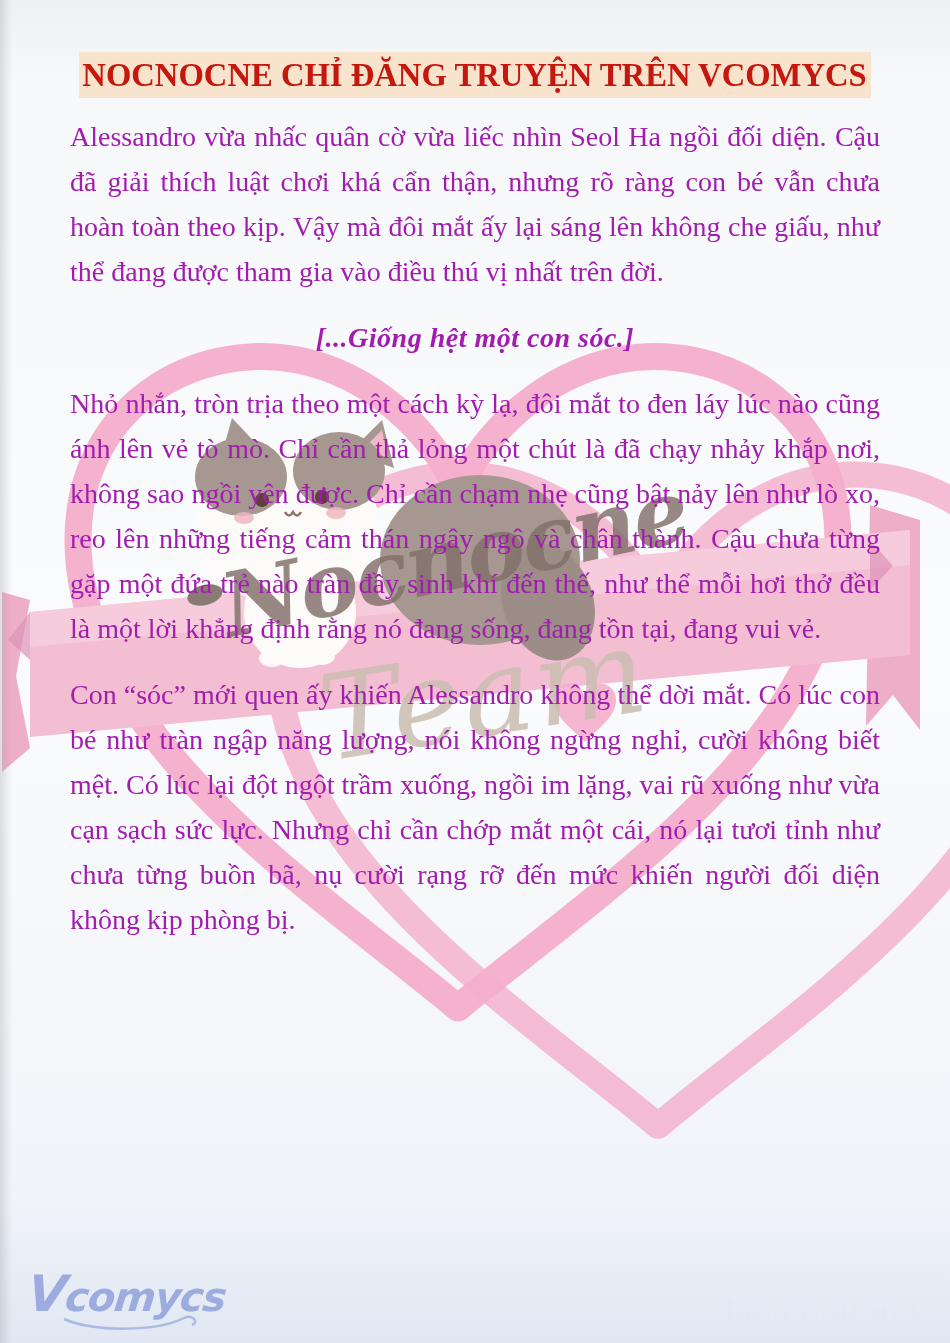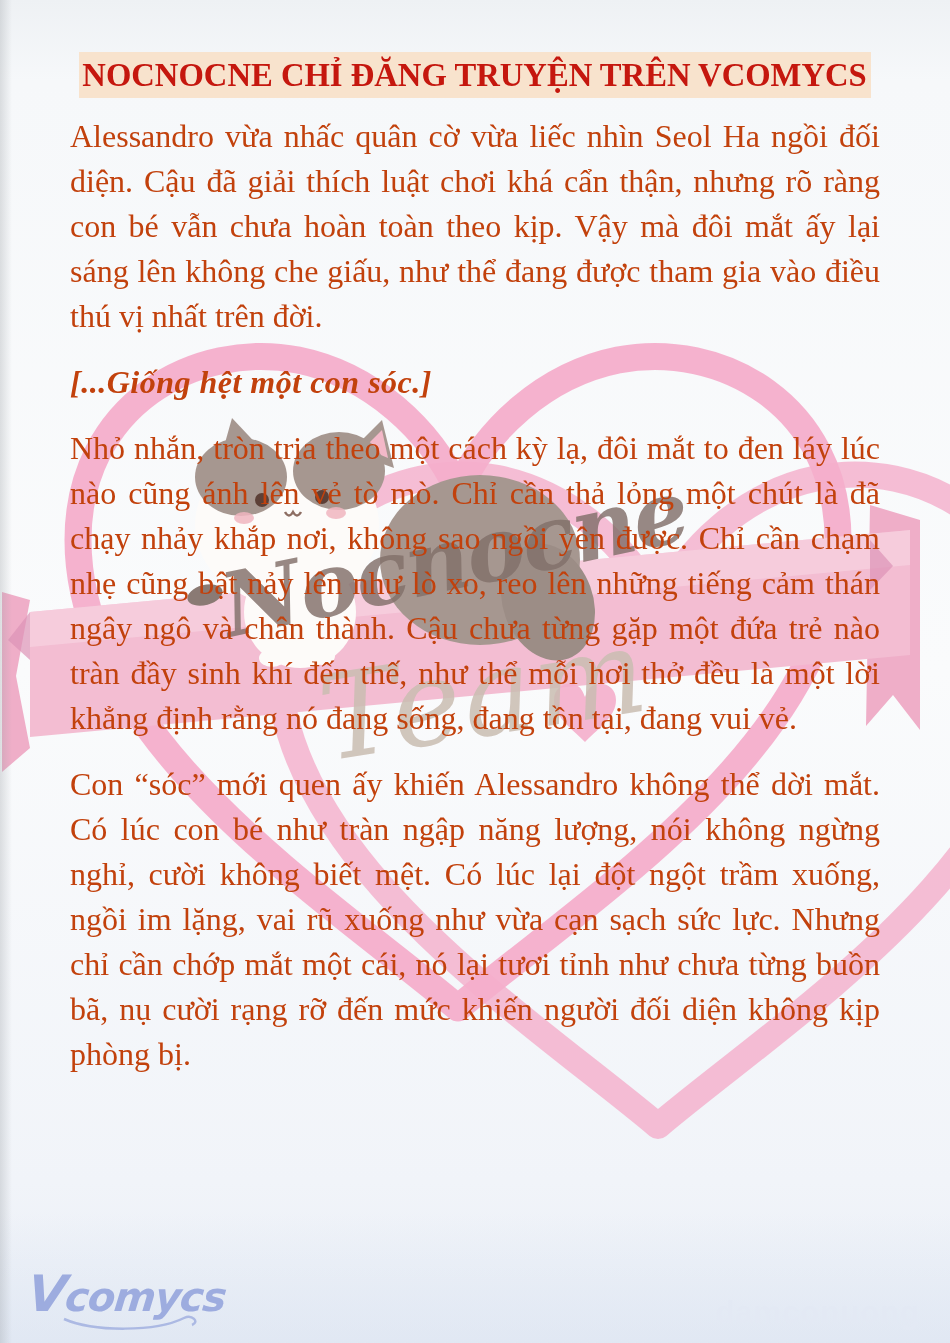--- a/index.html
+++ b/index.html
@@ -44,26 +44,26 @@
     font-family:"Liberation Serif",serif;font-weight:bold;
     font-size:34px;line-height:1;white-space:nowrap;
     color:var(--banner-text,#c5170e);
     transform:scaleX(.96);letter-spacing:0;
   }
 
   
   .content{position:relative;z-index:4;margin:16px 70px 0;width:810px;}
   .para{
     margin:16px 0 21px;
-    font-size:32px;line-height:45px;
-    color:#c2410c;
+    font-size:28px;line-height:45px;
+    color:#a21caf;
     text-align:justify;
   }
   .para.note{
-    font-weight:bold;font-style:italic;text-align:left;letter-spacing:.5px;
+    font-weight:bold;font-style:italic;text-align:center;letter-spacing:.5px;
   }
 
   
   .logo{
     position:absolute;left:28px;bottom:20px;z-index:5;
     font-family:"DejaVu Sans",sans-serif;font-weight:bold;font-style:italic;
     font-size:40px;letter-spacing:-1px;
     color:var(--logo-blue,#9dacdf);
     transform:skewX(-6deg);
   }

